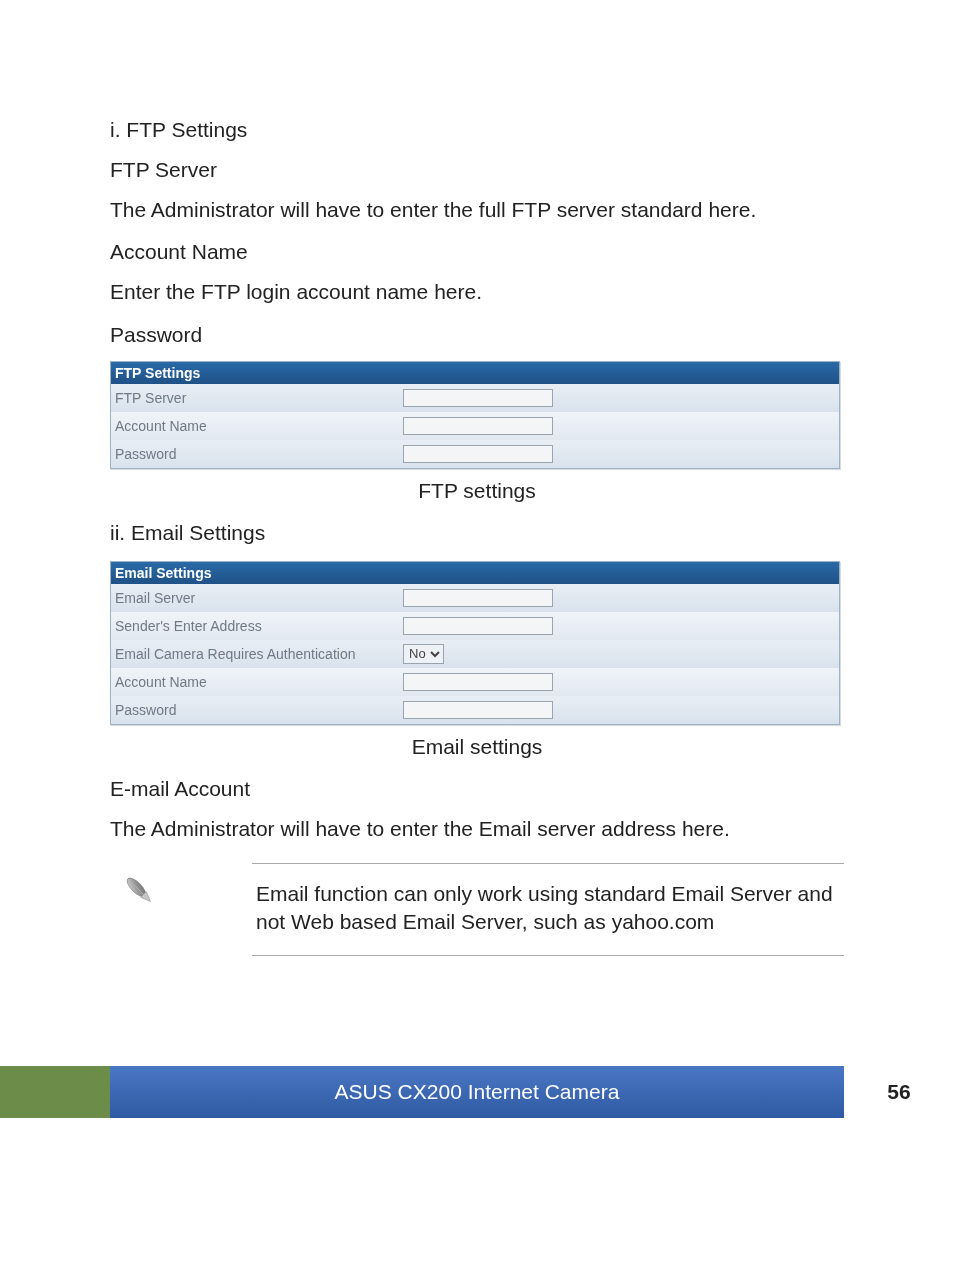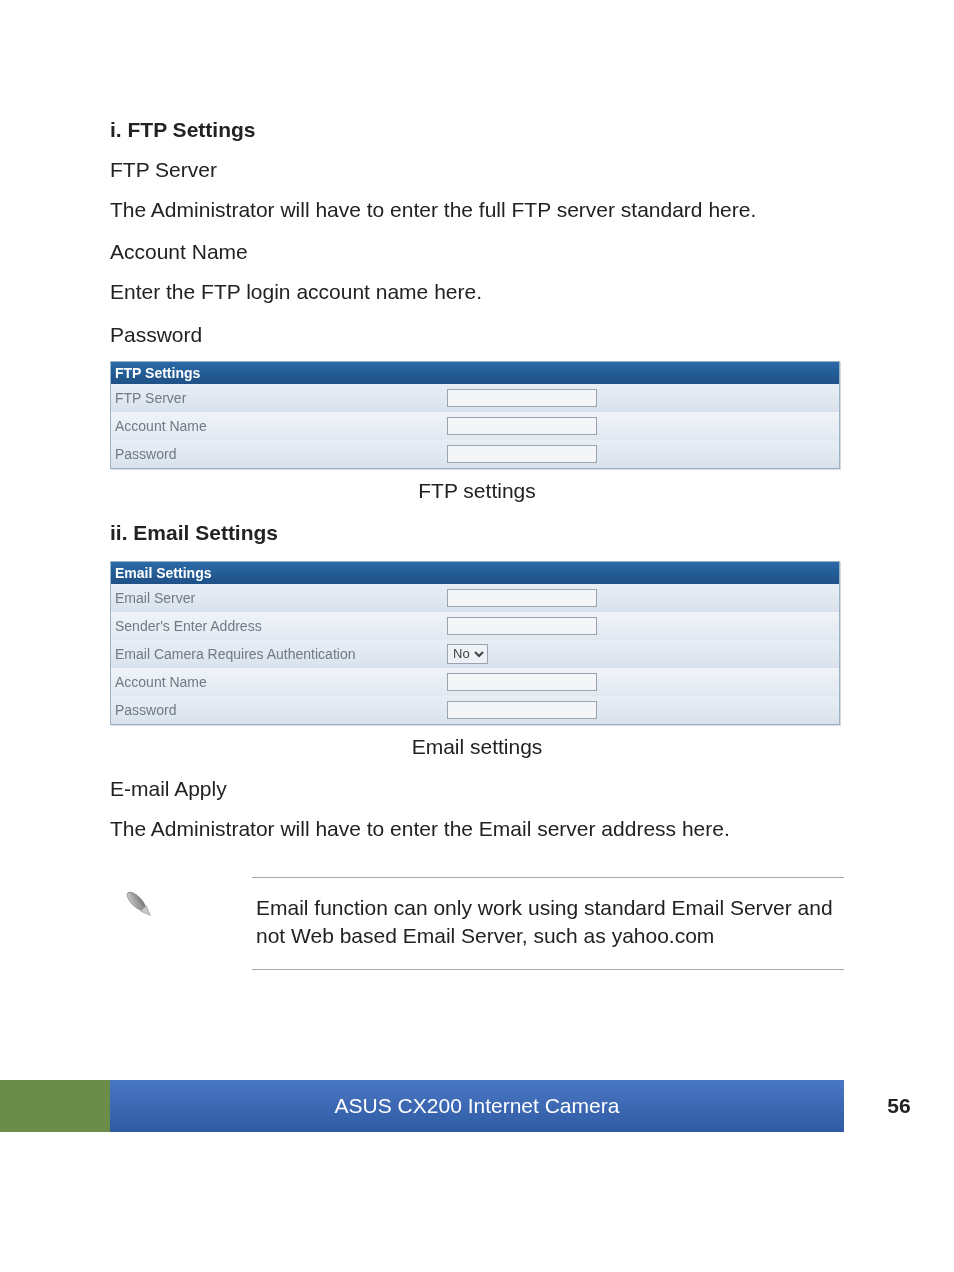--- a/index.html
+++ b/index.html
@@ -9,21 +9,21 @@
     font-family: Arial, Helvetica, sans-serif;
     color: #222;
     width: 954px;
   }
   .page {
     padding: 110px 110px 0 110px;
     box-sizing: border-box;
   }
   .section-h {
     font-size: 21px;
-    font-weight: 700;
+    font-weight: 400;
     margin: 8px 0 16px 0;
   }
   .label-h {
     font-size: 21px;
     font-weight: 400;
     margin: 14px 0 14px 0;
   }
   .para {
     font-size: 21px;
     font-weight: 400;
@@ -52,21 +52,20 @@
     color: #6a6a6a;
   }
   .panel .row .lbl {
     width: 290px;
     padding-left: 4px;
     box-sizing: border-box;
     color: #707a84;
   }
   .panel .row .ctl {
     padding-left: 2px;
-    margin-left: 44px;
   }
   .panel .row .txtbox {
     width: 150px;
     height: 18px;
     border: 1px solid #9aa4b0;
     background: #f3f5f7;
     box-sizing: border-box;
     display: inline-block;
     vertical-align: middle;
   }
@@ -81,21 +80,21 @@
   .r-odd  { background: linear-gradient(#e8eef5, #d9e2ec); }
   .r-even { background: linear-gradient(#f0f4f9, #e1e8f0); }
   .caption {
     text-align: center;
     font-size: 21px;
     margin: 10px 0 18px 0;
   }
   .note-wrap {
     display: flex;
     align-items: flex-start;
-    margin-top: 34px;
+    margin-top: 20px;
     padding-left: 10px;
   }
   .note-icon {
     width: 48px;
     flex: none;
     padding-top: 8px;
   }
   .note-icon svg { display: block; }
   .note-body {
     flex: 1;
@@ -192,21 +191,21 @@
       <div class="ctl"><span class="txtbox"></span></div>
     </div>
     <div class="row r-odd">
       <div class="lbl">Password</div>
       <div class="ctl"><span class="txtbox"></span></div>
     </div>
   </div>
 
   <div class="caption">Email settings</div>
 
-  <div class="label-h">E-mail Apply</div>
+  <div class="label-h">E-mail Account</div>
   <div class="para">The Administrator will have to enter the Email server address here.</div>
 
   <div class="note-wrap">
     <div class="note-icon">
       <svg width="44" height="44" viewBox="0 0 44 44">
         <defs>
           <linearGradient id="g" x1="0" y1="0" x2="1" y2="1">
             <stop offset="0" stop-color="#dcdcdc"></stop>
             <stop offset="0.5" stop-color="#9a9a9a"></stop>
             <stop offset="1" stop-color="#6b6b6b"></stop>

